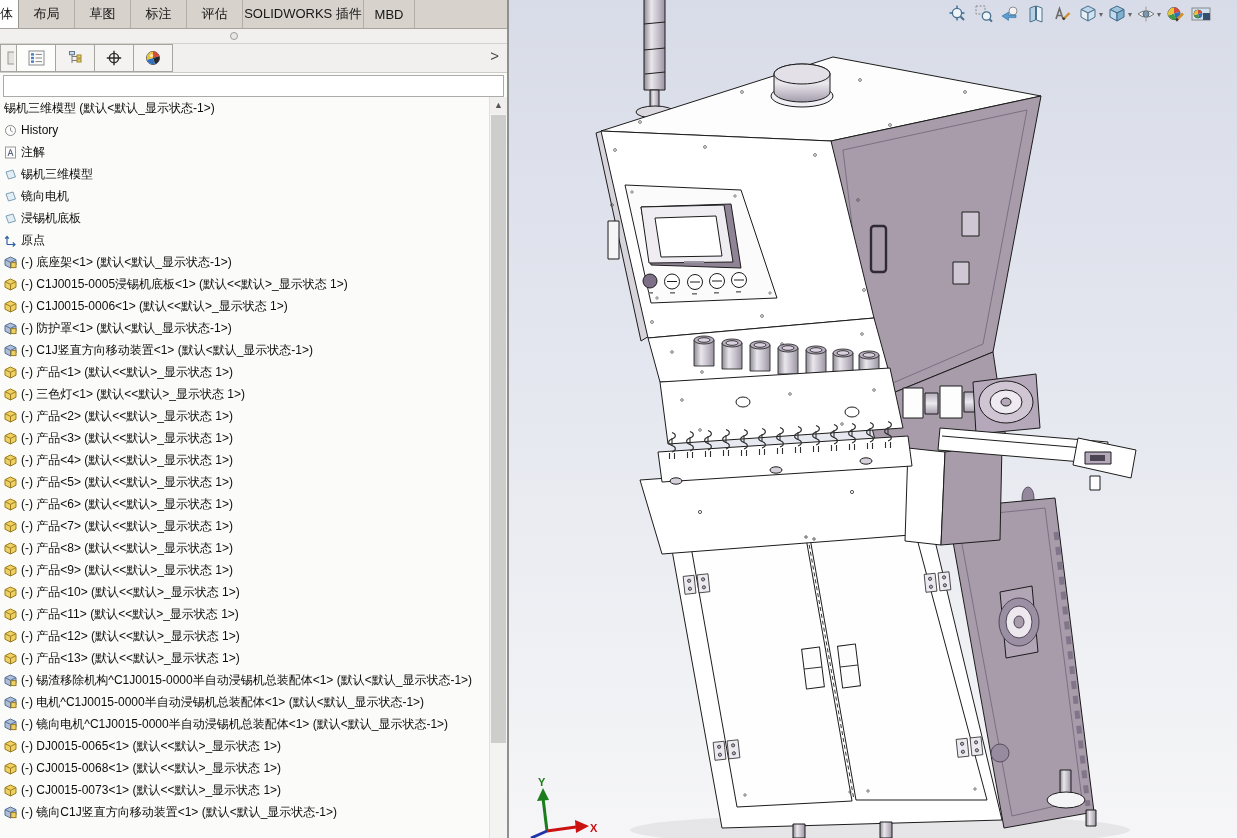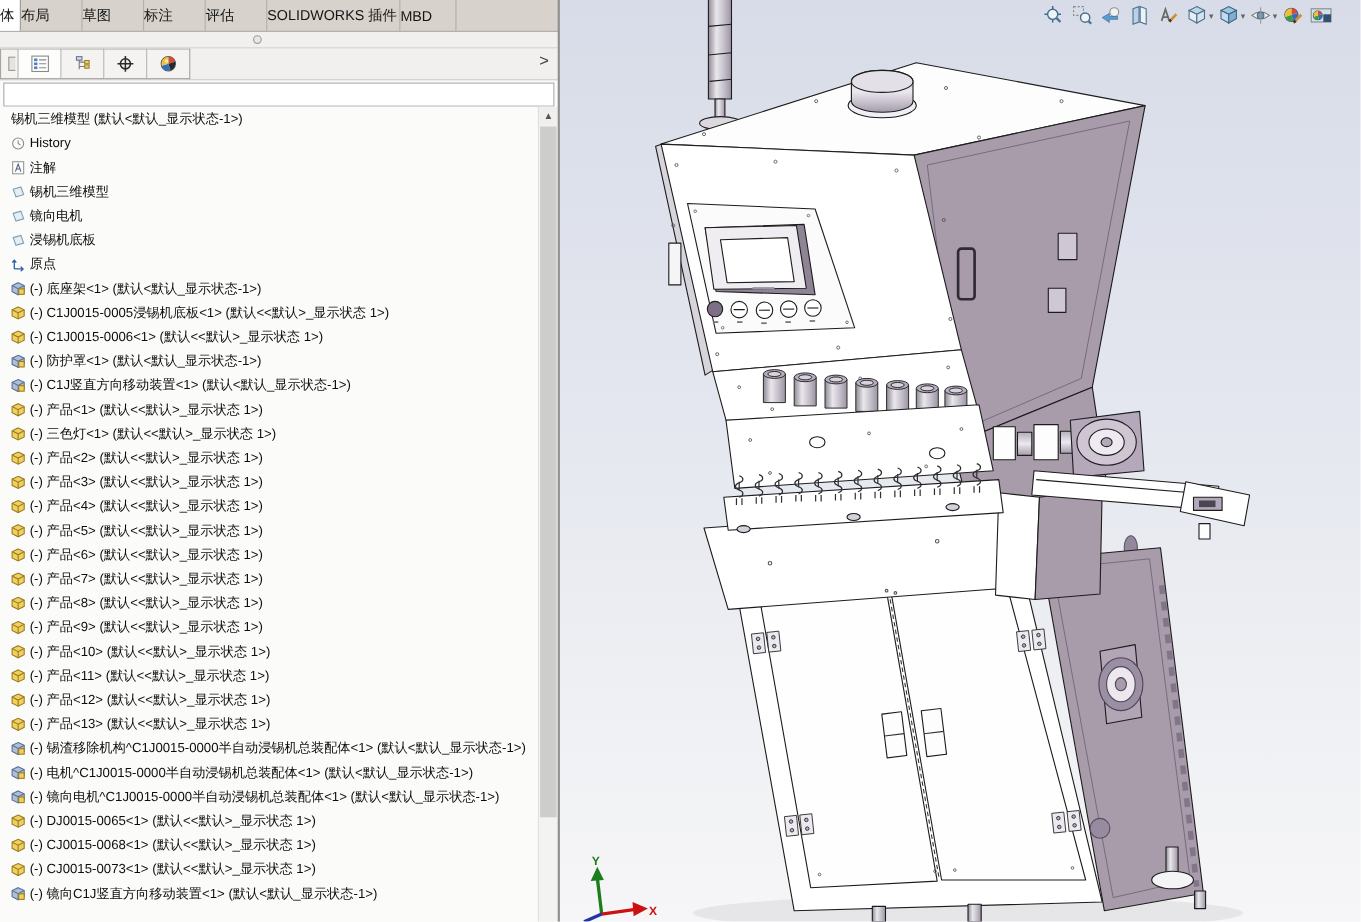--- a/index.html
+++ b/index.html
@@ -1,42 +1,42 @@
 <!DOCTYPE html>
 <html><head>
 <meta charset="utf-8">
 <style>
   html,body{margin:0;padding:0}
   body{width:1237px;height:838px;overflow:hidden;position:relative;
        font-family:"Liberation Sans",sans-serif;background:#fff;-webkit-font-smoothing:antialiased}
   
   .ribbon{position:absolute;left:0;top:0;width:508px;height:28px;background:#d7d3cc;
           border-bottom:1px solid #a9a59e;display:flex;align-items:stretch;z-index:5}
-  .rtab{display:flex;align-items:center;font-size:13px;color:#151515;
+  .rtab{display:flex;align-items:center;justify-content:center;font-size:13px;color:#151515;
         border-right:1px solid #b3afa8;white-space:nowrap;cursor:default}
   .rtab.partial{width:18px;background:#fff;border-right:1px solid #9a968f;justify-content:flex-start;overflow:hidden}
   .band2{position:absolute;left:0;top:29px;width:508px;height:14px;background:#f1f0ee;
          border-bottom:1px solid #d4d2cd;z-index:5}
   .banddot{position:absolute;left:230px;top:3px;width:6px;height:6px;border-radius:50%;
            background:#e8e7e5;border:1px solid #9b9b9b}
   
   .lpanel{position:absolute;left:0;top:44px;width:507px;height:794px;background:#fbfbfa;z-index:4}
   .ptabs{position:absolute;left:0;top:0;width:507px;height:28px;background:#f1f0ee;
          border-bottom:1px solid #cfcdc8;display:flex}
   .ptab{width:38px;height:26px;border:1px solid #a7a5a0;border-left:none;background:#f4f3f1;
         display:flex;align-items:center;justify-content:center}
   .ptab.partial{width:15px;border-left:1px solid #a7a5a0}
   .ptab.active{background:#fdfdfc}
   .pchev{position:absolute;right:8px;top:3px;font-size:15px;color:#444;cursor:pointer}
   .filterbar{position:absolute;left:3px;top:31px;width:499px;height:20px;background:#fff;
              border:1px solid #ababab}
   
   .tree{position:absolute;left:0;top:53px;width:489px;height:741px;background:#fbfbfa;
         overflow:hidden;font-size:12px;color:#0d0d0d}
-  .trow{height:22px;display:flex;align-items:center;white-space:nowrap;padding-left:10px;cursor:default}
+  .trow{height:22px;display:flex;align-items:center;white-space:nowrap;padding-left:4px;cursor:default}
   .ticon{width:13px;height:13px;margin-right:4px;flex:0 0 13px;display:inline-block}
   .tlabel{white-space:nowrap}
   
   .sbar{position:absolute;left:489px;top:53px;width:17px;height:741px;background:#f3f3f1;border-left:1px solid #e0e0de}
   .sbtn{position:absolute;left:0;top:0;width:17px;height:17px;background:#f0efed;color:#555;
         font-size:9px;text-align:center;line-height:17px;cursor:pointer}
   .sthumb{position:absolute;left:1px;top:18px;width:15px;height:628px;background:#cdcdcb;cursor:grab}
   .splitter{position:absolute;left:507px;top:0;width:2px;height:838px;background:#8f8f8f;z-index:6}
   
   .viewport{position:absolute;left:509px;top:0;width:728px;height:838px;

